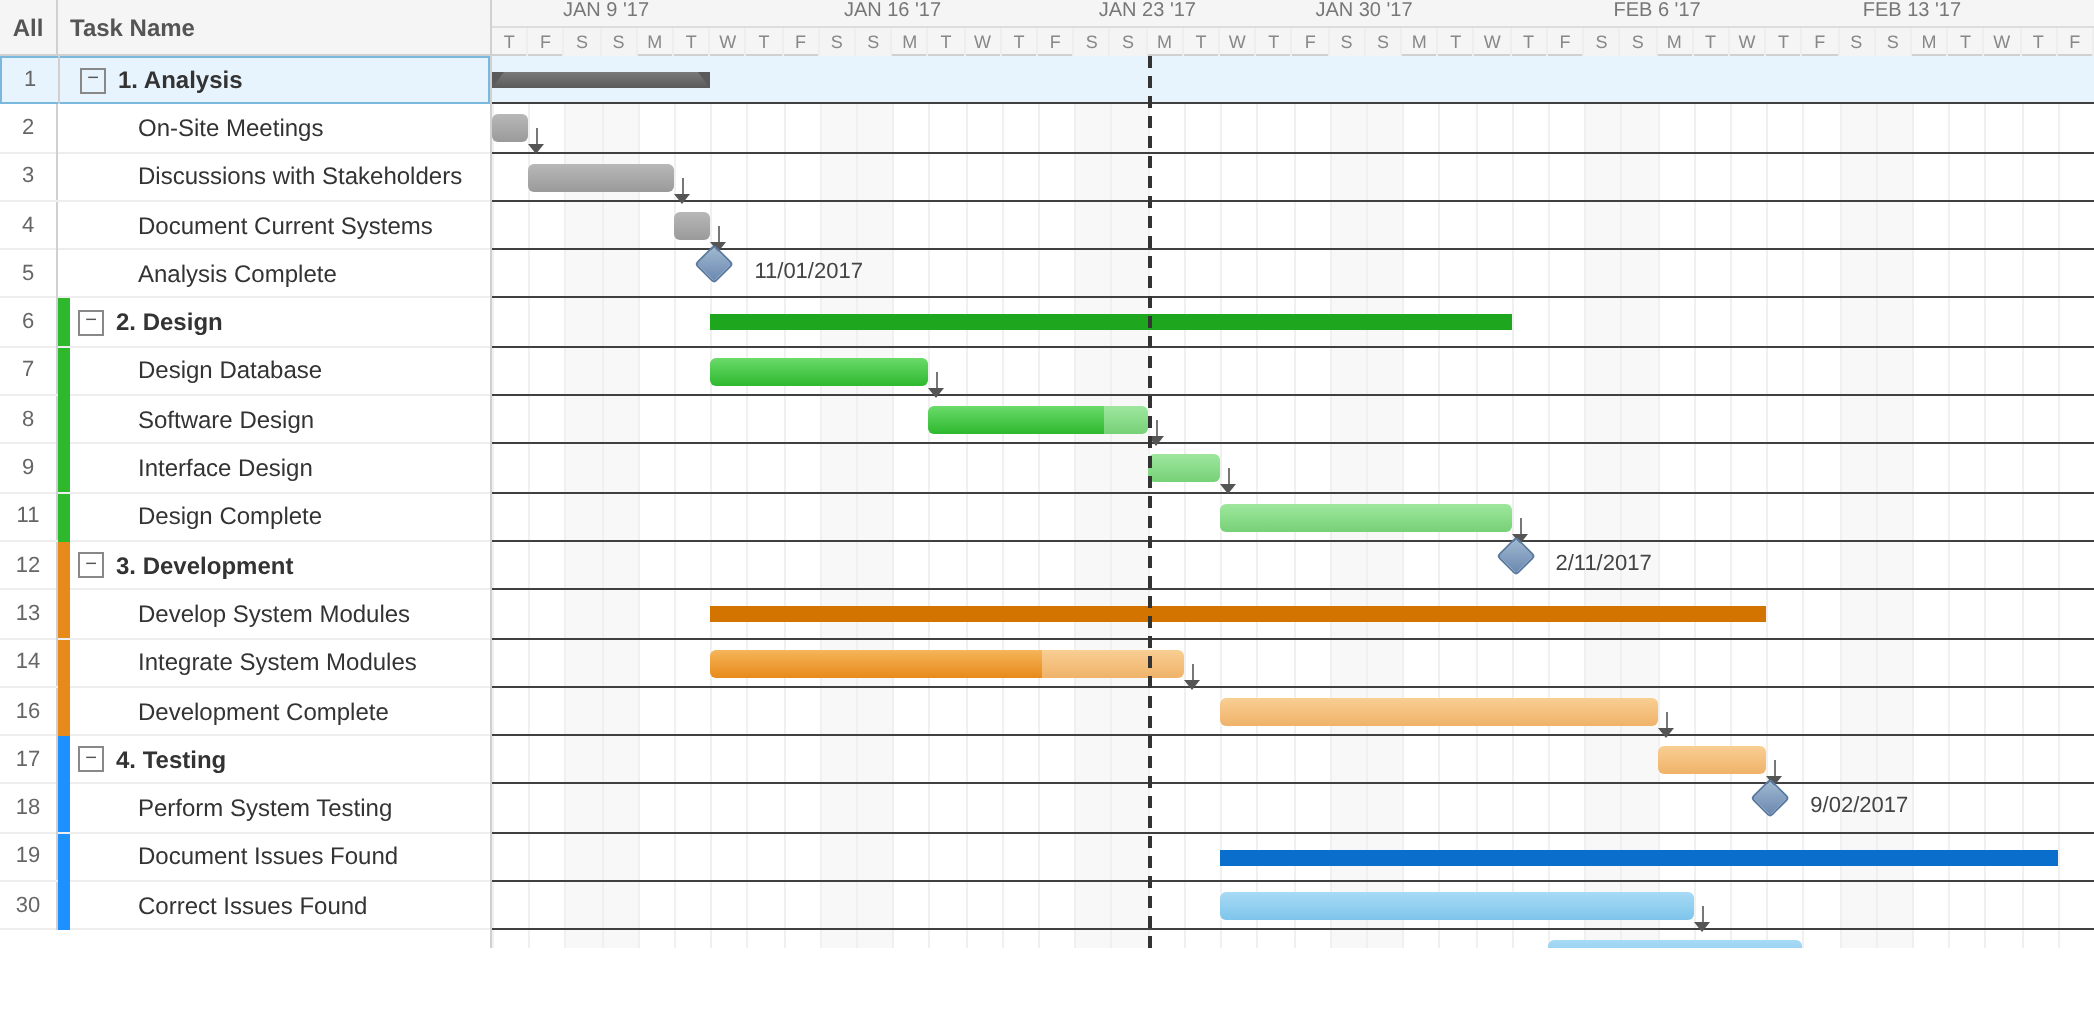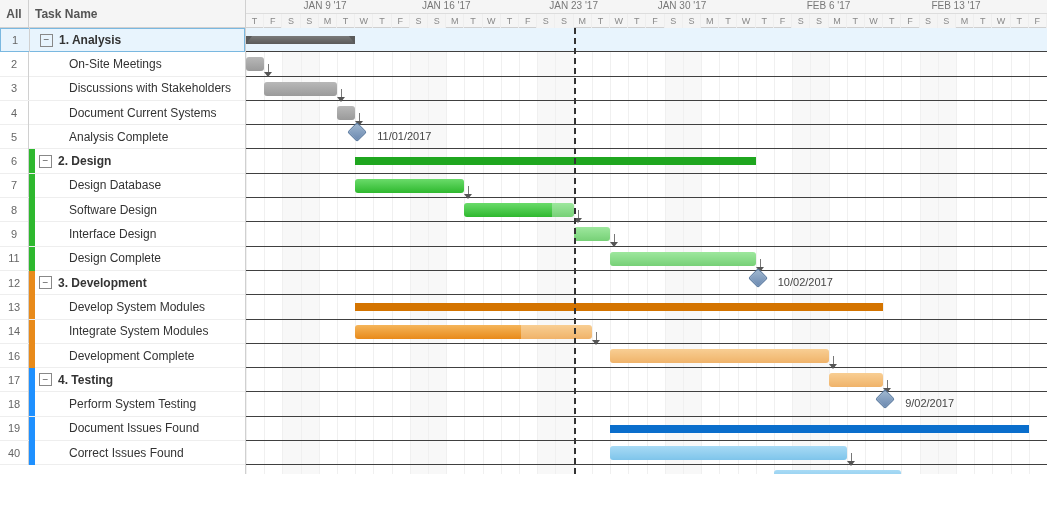--- a/index.html
+++ b/index.html
@@ -190,32 +190,32 @@
           </div>
         </div>
         <div class="task-row">
           <div class="row-num">19</div>
           <div class="color-stripe stripe-blue"></div>
           <div class="row-content indent-1">
             <span>Document Issues Found</span>
           </div>
         </div>
         <div class="task-row">
-          <div class="row-num">40</div>
+          <div class="row-num">30</div>
           <div class="color-stripe stripe-blue"></div>
           <div class="row-content indent-1">
             <span>Correct Issues Found</span>
           </div>
         </div>
       </div>
   </div>
   <div class="right-panel">
     <div class="timeline-header">
       <div class="month-row" id="month-row">
-          <span class="month-label" style="left: 79px;">JAN 9 '17</span>
+          <span class="month-label" style="left: 57px;">JAN 9 '17</span>
           <span class="month-label" style="left: 200.25px;">JAN 16 '17</span>
           <span class="month-label" style="left: 327.682px;">JAN 23 '17</span>
           <span class="month-label" style="left: 436px;">JAN 30 '17</span>
           <span class="month-label" style="left: 582.545px;">FEB 6 '17</span>
           <span class="month-label" style="left: 709.977px;">FEB 13 '17</span>
         </div>
       <div class="day-row" id="day-row">
           <div class="day-cell" style="width: 18.2045px;">T</div>
           <div class="day-cell" style="width: 18.2045px;">F</div>
           <div class="day-cell weekend" style="width: 18.2045px;">S</div>
@@ -365,21 +365,21 @@
         </div>
         <div class="chart-row">
           <div class="bar green-bar" style="left: 364.091px; width: 145.636px;">
             <div class="progress-split" style="left: 0%; right: 0px;"></div>
           </div>
           <div class="dep-line-v" style="left: 513.727px; top: 12px; height: 8px;"></div>
           <div class="dep-down" style="left: 513.727px; top: 20px;"></div>
         </div>
         <div class="chart-row">
           <div class="milestone ms-grey" style="left: 509.727px;"></div>
-          <span class="ms-label" style="left: 531.727px;">10/02/2017</span>
+          <span class="ms-label" style="left: 531.727px;">2/11/2017</span>
         </div>
         <div class="chart-row">
           <div class="bar bar-summary orange-sum" style="left: 109.227px; width: 527.932px;"></div>
         </div>
         <div class="chart-row">
           <div class="bar orange-bar" style="left: 109.227px; width: 236.659px;">
             <div class="progress-split" style="left: 70%; right: 0px;"></div>
           </div>
           <div class="dep-line-v" style="left: 349.886px; top: 12px; height: 8px;"></div>
           <div class="dep-down" style="left: 349.886px; top: 20px;"></div>

